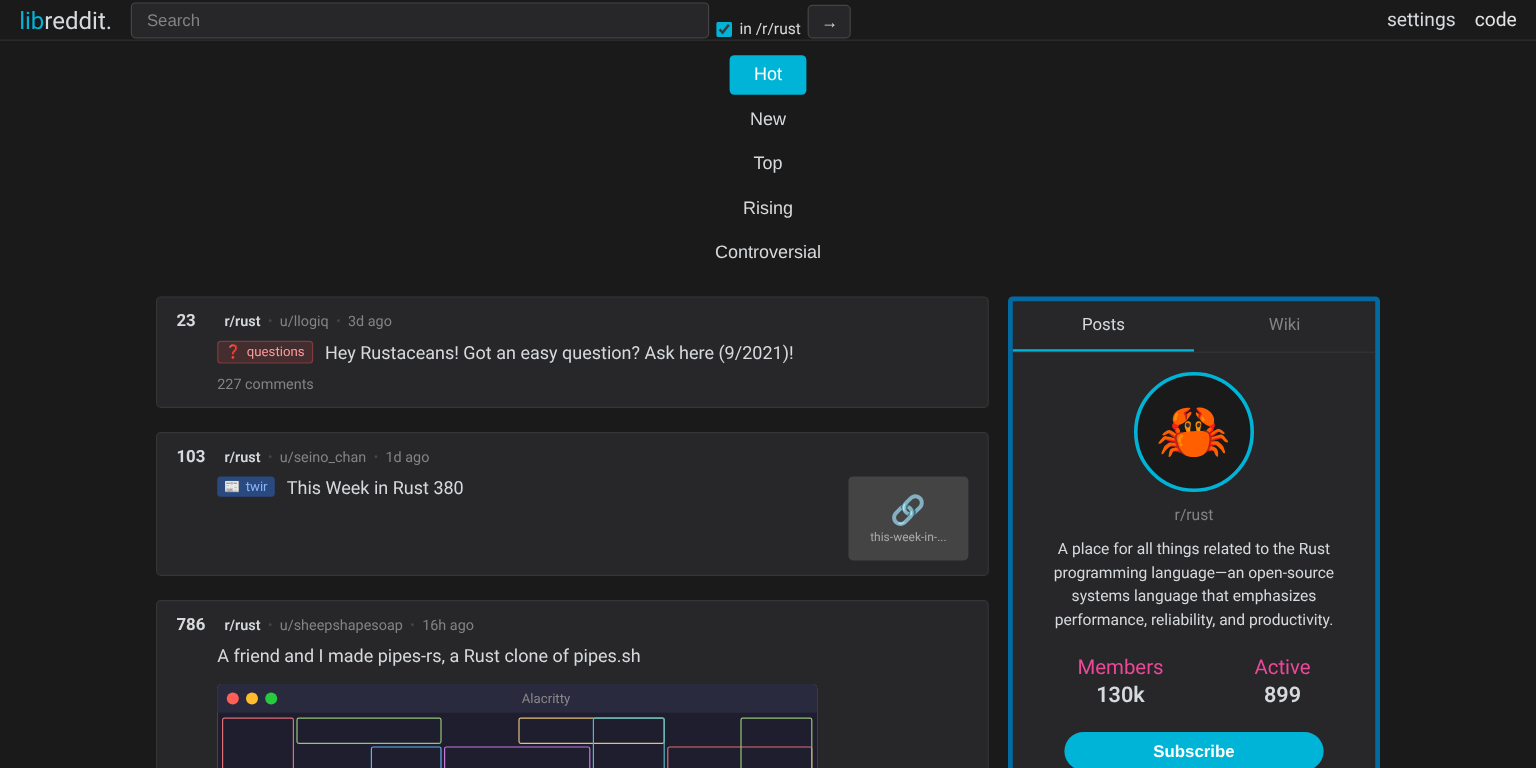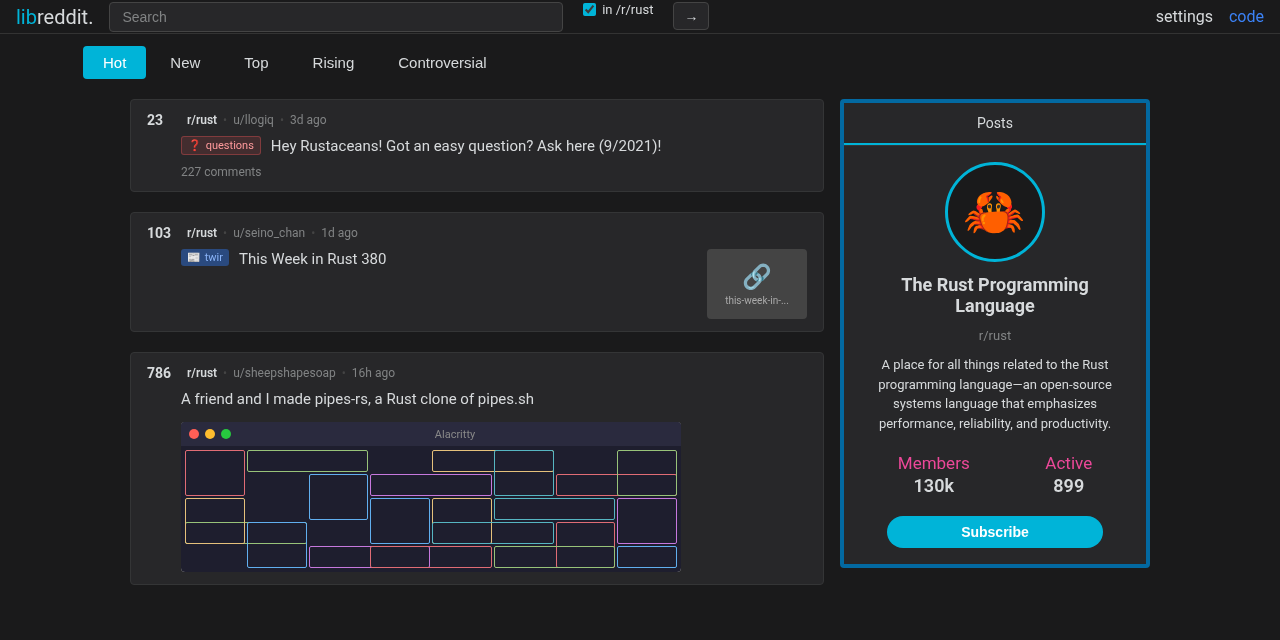--- a/index.html
+++ b/index.html
@@ -23,24 +23,24 @@
     .logo {
       font-size: 20px;
       color: #d7dadc;
       white-space: nowrap;
     }
     .logo span.lib { color: #00b4d8; }
     .logo span.reddit { color: #d7dadc; }
 
     .search-area {
       display: flex;
-      align-items: flex-start;
+      align-items: flex-end;
       flex: 1;
       max-width: 600px;
-      gap: 20px;
+      gap: 6px;
     }
     .search-input {
       flex: 1;
       background: #272729;
       border: 1px solid #444;
       border-radius: 4px;
       padding: 6px 12px;
       color: #d7dadc;
       font-size: 14px;
       outline: none;
@@ -71,29 +71,30 @@
       display: flex;
       gap: 16px;
       align-items: center;
     }
     .header-link {
       color: #d7dadc;
       text-decoration: none;
       font-size: 16px;
       cursor: pointer;
     }
-    .header-link.code { color: #3b82f6; }
+    .header-link.code { color: #e5e5e5; }
 
     
     .sort-tabs {
       display: flex;
       align-items: center;
-      padding: 12px 83px;
+      padding: 12px 120px;
       gap: 4px;
       background: #1a1a1b;
+      flex-direction: column;
     }
     .sort-tab {
       padding: 8px 20px;
       border-radius: 4px;
       cursor: pointer;
       font-size: 15px;
       color: #d7dadc;
       border: none;
       background: transparent;
     }
@@ -500,26 +501,26 @@
         </div>
       </div>
     </div>
 
   </div>
 
   <div class="sidebar">
     <div class="sidebar-card">
       <div class="sidebar-tabs">
         <div class="sidebar-tab active">Posts</div>
+        <div class="sidebar-tab">Wiki</div>
       </div>
       <div class="sidebar-body">
         <div class="rust-logo">
           <span class="rust-crab">🦀</span>
         </div>
-        <div class="sidebar-title">The Rust Programming Language</div>
         <div class="sidebar-subreddit">r/rust</div>
         <div class="sidebar-desc">A place for all things related to the Rust programming language—an open-source systems language that emphasizes performance, reliability, and productivity.</div>
         <div class="sidebar-stats">
           <div class="stat-item">
             <span class="stat-label">Members</span>
             <span class="stat-value">130k</span>
           </div>
           <div class="stat-item">
             <span class="stat-label">Active</span>
             <span class="stat-value">899</span>

